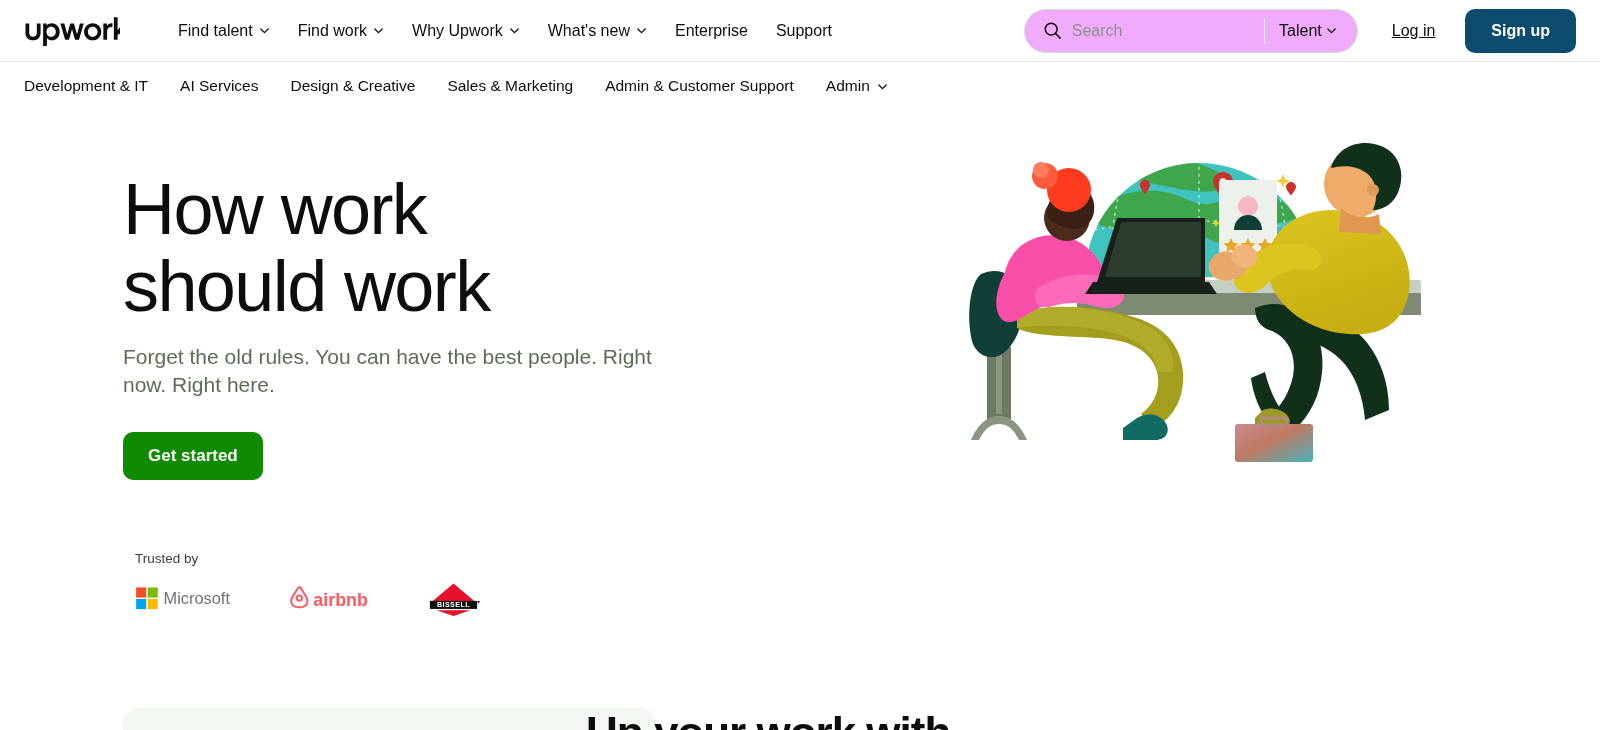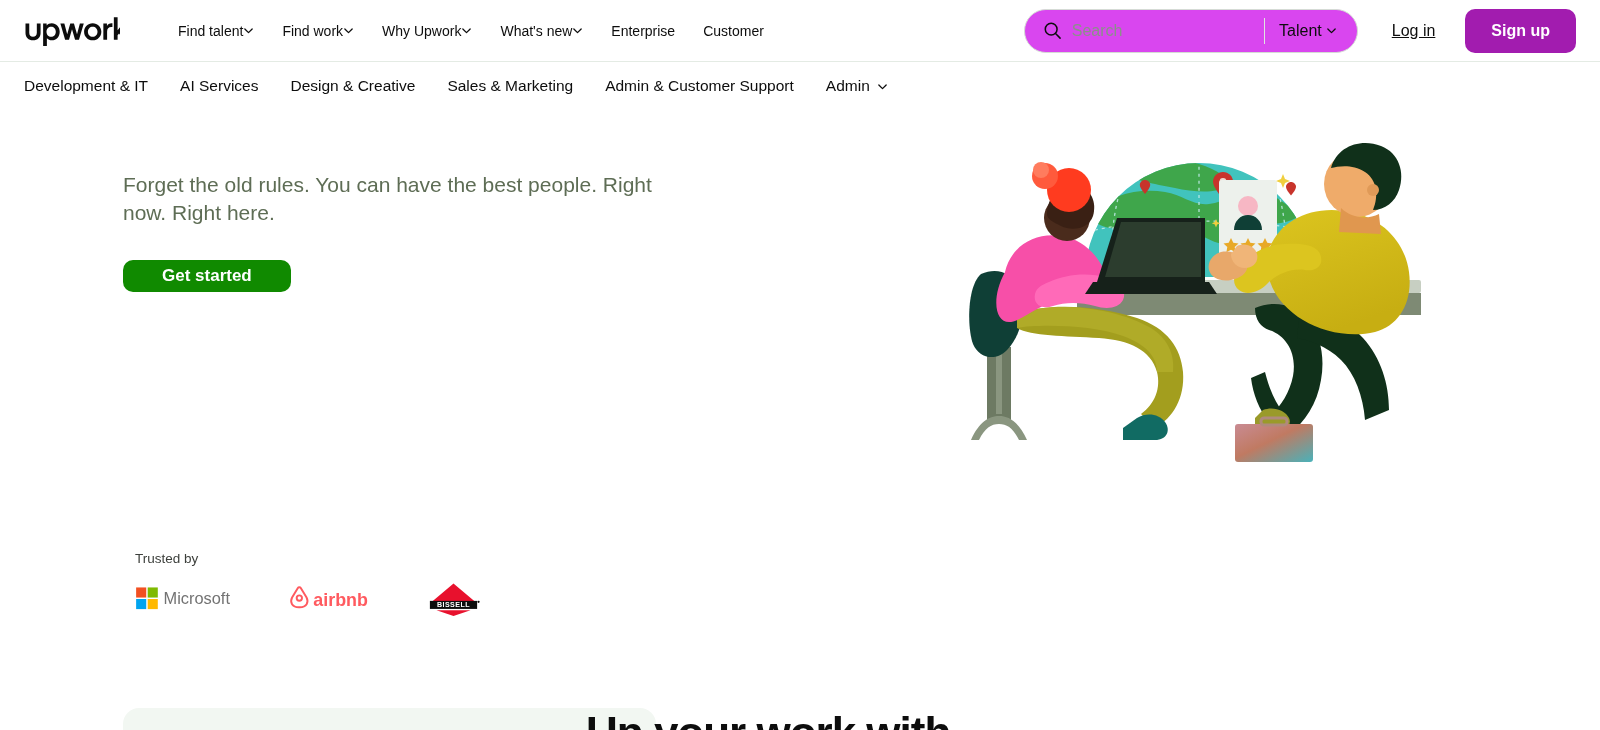--- a/index.html
+++ b/index.html
@@ -32,22 +32,22 @@
   }
 
   .primary-nav {
     display: flex;
     align-items: center;
     gap: 0px;
   }
   .nav-item {
     display: flex;
     align-items: center;
-    gap: 0;
-    font-size: 14px;
+    gap: 6px;
+    font-size: 16px;
     color: #0d0d0d;
     padding: 8px 14px;
     white-space: nowrap;
     cursor: pointer;
     line-height: 1;
   }
 
   .chev {
     width: 11px;
     height: 11px;
@@ -63,21 +63,21 @@
   }
 
   .search-wrap {
     display: flex;
     align-items: center;
     height: 44px;
     width: 334px;
     border: 1px solid #d5dbd5;
     border-radius: 22px;
     padding: 0 4px 0 18px;
-    background: #d946ef;
+    background: #f0abfc;
   }
   .search-icon { width: 19px; height: 19px; flex: none; }
   .search-input {
     border: none;
     outline: none;
     font-size: 16px;
     font-family: "Liberation Sans", sans-serif;
     color: #0d0d0d;
     background: transparent;
     flex: 1 1 auto;
@@ -109,21 +109,21 @@
     font-size: 16px;
     color: #0d0d0d;
     padding: 10px 20px;
     margin-left: 14px;
     cursor: pointer;
     white-space: nowrap;
     text-align: center;
   }
 
   .signup-btn {
-    background: #a21caf;
+    background: #0c4a6e;
     color: #ffffff;
     font-size: 16px;
     font-weight: bold;
     border: none;
     border-radius: 10px;
     height: 44px;
     padding: 0 26px;
     cursor: pointer;
     margin-left: 10px;
     font-family: "Liberation Sans", sans-serif;
@@ -189,22 +189,22 @@
     max-width: 575px;
   }
 
   .get-started-btn {
     background: #108a00;
     color: #ffffff;
     font-size: 17px;
     font-weight: bold;
     border: none;
     border-radius: 10px;
-    height: 32px;
-    padding: 0 39px;
+    height: 48px;
+    padding: 0 25px;
     cursor: pointer;
     font-family: "Liberation Sans", sans-serif;
   }
 
   
   .trusted {
     position: absolute;
     left: 99px;
     top: 441px;
     margin-left: 12px;
@@ -299,21 +299,21 @@
     <div class="nav-item">
       <span>What's new</span>
       <svg class="chev" viewBox="0 0 12 12">
           <path d="M2 4.3 L6 8.3 L10 4.3" fill="none" stroke="#0d0d0d" stroke-width="1.4" stroke-linecap="round" stroke-linejoin="round"></path>
         </svg>
     </div>
     <div class="nav-item">
       <span>Enterprise</span>
     </div>
     <div class="nav-item">
-      <span>Customer</span>
+      <span>Support</span>
     </div>
   </nav>
 
   <div class="header-right">
 
     <div class="search-wrap">
       <svg class="search-icon" viewBox="0 0 20 20">
         <circle cx="8.6" cy="8.6" r="6.2" fill="none" stroke="#0d0d0d" stroke-width="1.6"></circle>
         <line x1="13.2" y1="13.2" x2="18" y2="18" stroke="#0d0d0d" stroke-width="1.6" stroke-linecap="round"></line>
       </svg>
@@ -354,20 +354,24 @@
     <svg class="chev" viewBox="0 0 12 12">
         <path d="M2 4.3 L6 8.3 L10 4.3" fill="none" stroke="#0d0d0d" stroke-width="1.4" stroke-linecap="round" stroke-linejoin="round"></path>
       </svg>
   </div>
 </nav>
 
 <main class="hero">
   <div class="hero-inner">
 
     <div class="hero-copy">
+      <h1 class="hero-title">
+        <span>How work</span><br>
+        <span>should work</span>
+      </h1>
       <p class="hero-sub">Forget the old rules. You can have the best people. Right now. Right here.</p>
       <button class="get-started-btn">Get started</button>
     </div>
 
     <div class="trusted">
       <div class="trusted-label">Trusted by</div>
       <div class="trusted-logos">
 
         <div class="logo-slot">
           <svg width="113" height="26" viewBox="0 0 230 54">

